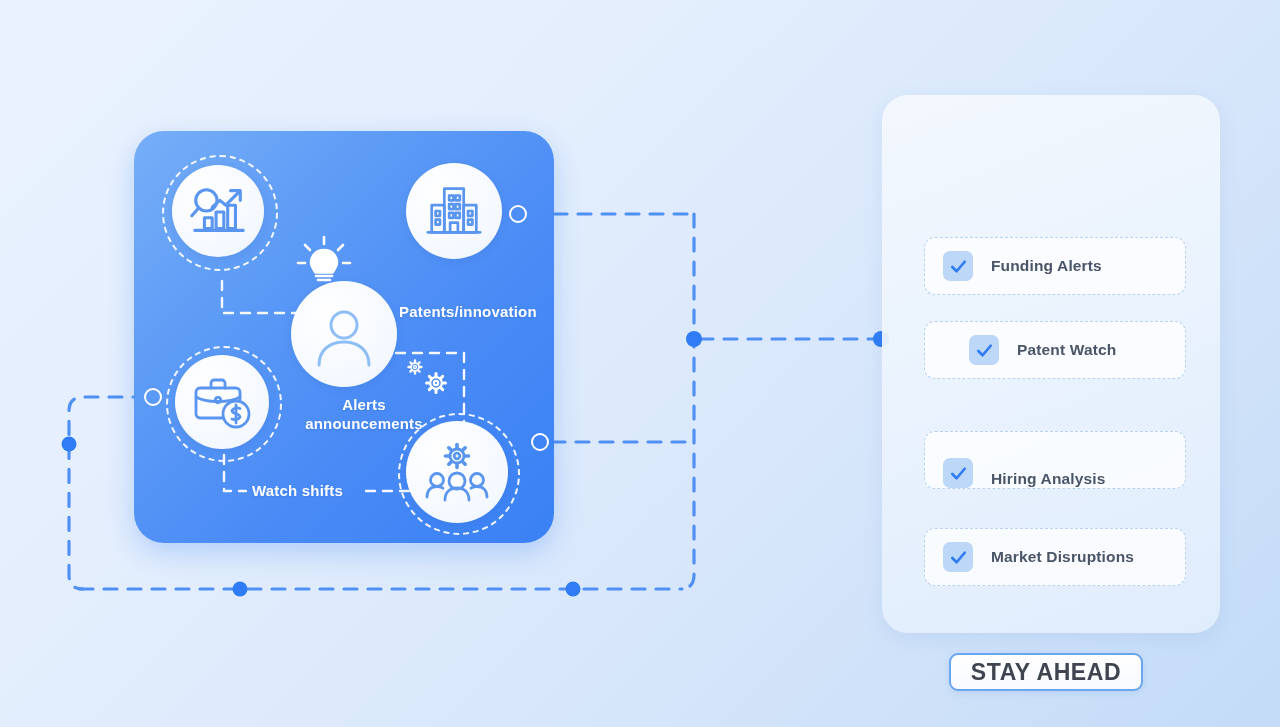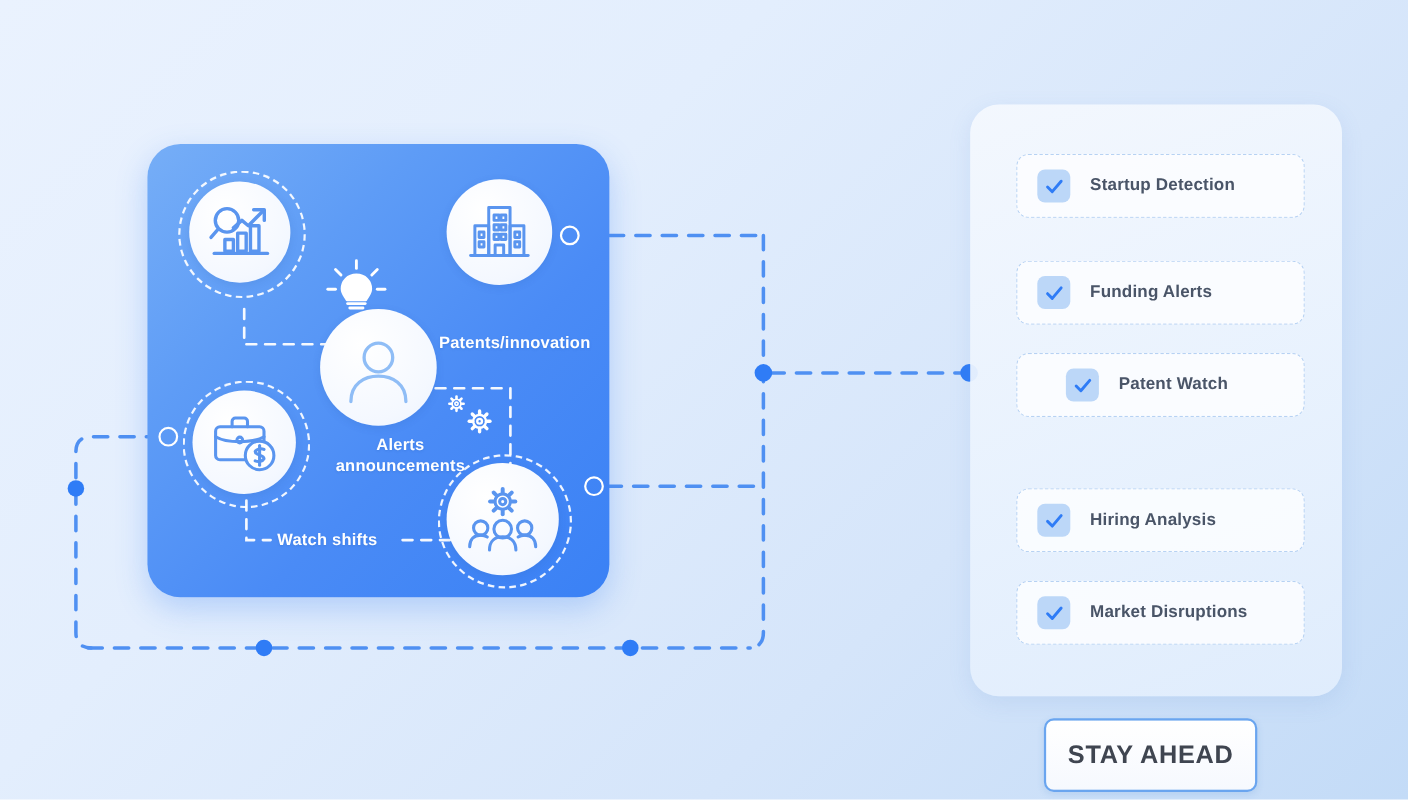--- a/index.html
+++ b/index.html
@@ -151,21 +151,21 @@
   #pill-realtime {
     left: 204px;
     top: 638px;
     width: 288px;
     height: 55px;
   }
   #pill-stayahead {
     left: 949px;
     top: 653px;
     width: 194px;
-    height: 67px;
+    height: 38px;
   }
 </style>
 </head>
 <body>
 
 <div id="stage">
 
   <svg id="connectors" viewBox="0 0 1280 727">
     <g fill="none" stroke="#4f90f2" stroke-width="3.2" stroke-dasharray="13 11" stroke-linecap="round">
 
@@ -334,48 +334,40 @@
     </div>
     <div class="card-label" style="left:118px; top:350px;">Watch shifts</div>
   </div>
 
   <div class="edge-node" style="left:509px; top:205px;"></div>
   <div class="edge-node" style="left:531px; top:433px;"></div>
   <div class="edge-node" style="left:144px; top:388px;"></div>
 
   <div id="stay-panel">
 
-    <div class="check-row" style="top:45px;">
-      <span class="check-box">
-        <svg width="19" height="19" viewBox="0 0 20 20" fill="none" stroke="#2f7cf6" stroke-width="2.8" stroke-linecap="round" stroke-linejoin="round">
-          <polyline points="3.5,10.5 8,15 16.5,5"></polyline>
-        </svg>
-      </span>
-      <span class="check-label">Startup Detection</span>
-    </div>
 
     <div class="check-row" style="top:142px;">
       <span class="check-box">
         <svg width="19" height="19" viewBox="0 0 20 20" fill="none" stroke="#2f7cf6" stroke-width="2.8" stroke-linecap="round" stroke-linejoin="round">
           <polyline points="3.5,10.5 8,15 16.5,5"></polyline>
         </svg>
       </span>
       <span class="check-label">Funding Alerts</span>
     </div>
 
     <div class="check-row" style="top:226px;padding-left:44px;">
       <span class="check-box">
         <svg width="19" height="19" viewBox="0 0 20 20" fill="none" stroke="#2f7cf6" stroke-width="2.8" stroke-linecap="round" stroke-linejoin="round">
           <polyline points="3.5,10.5 8,15 16.5,5"></polyline>
         </svg>
       </span>
       <span class="check-label">Patent Watch</span>
     </div>
 
-    <div class="check-row" style="top:349px;">
+    <div class="check-row" style="top:336px;align-items:flex-end;">
       <span class="check-box">
         <svg width="19" height="19" viewBox="0 0 20 20" fill="none" stroke="#2f7cf6" stroke-width="2.8" stroke-linecap="round" stroke-linejoin="round">
           <polyline points="3.5,10.5 8,15 16.5,5"></polyline>
         </svg>
       </span>
       <span class="check-label">Hiring Analysis</span>
     </div>
 
     <div class="check-row" style="top:433px;">
       <span class="check-box">

